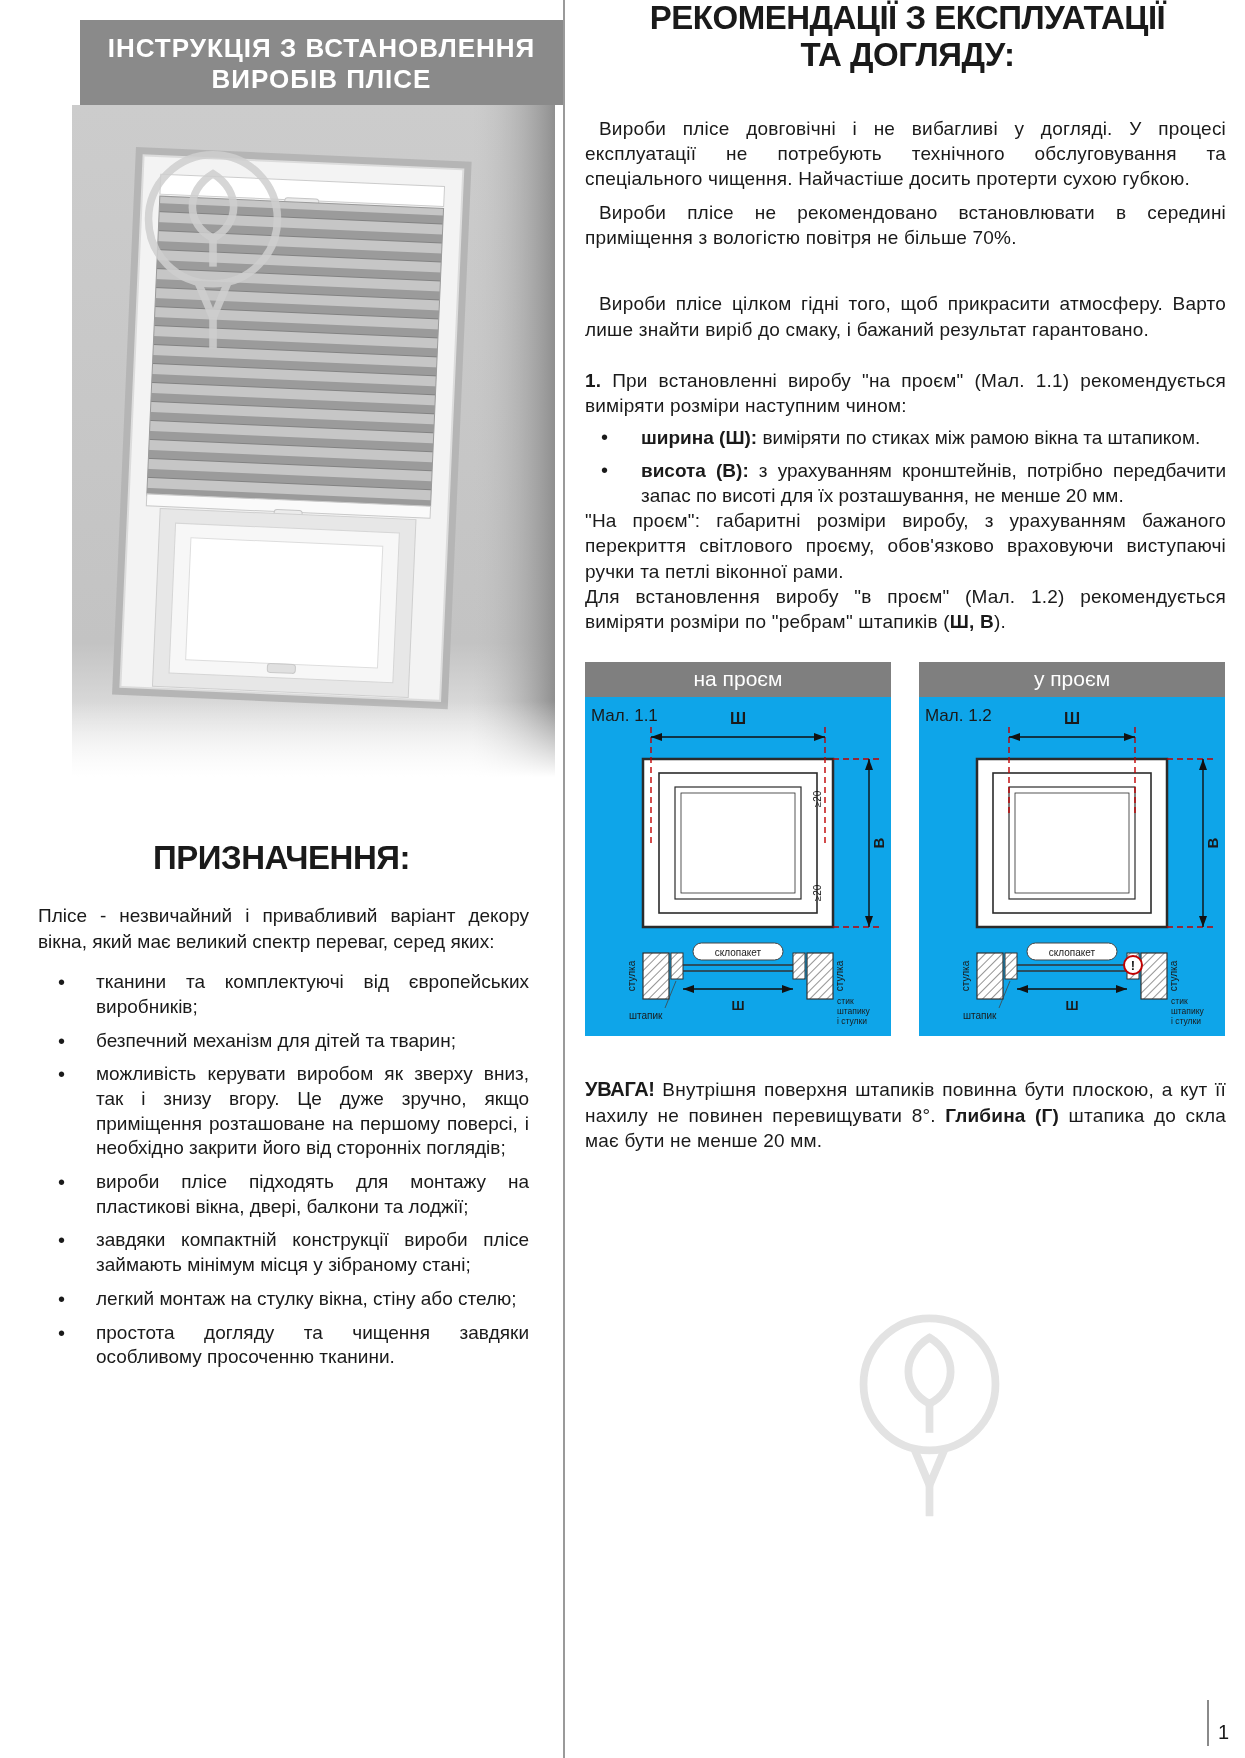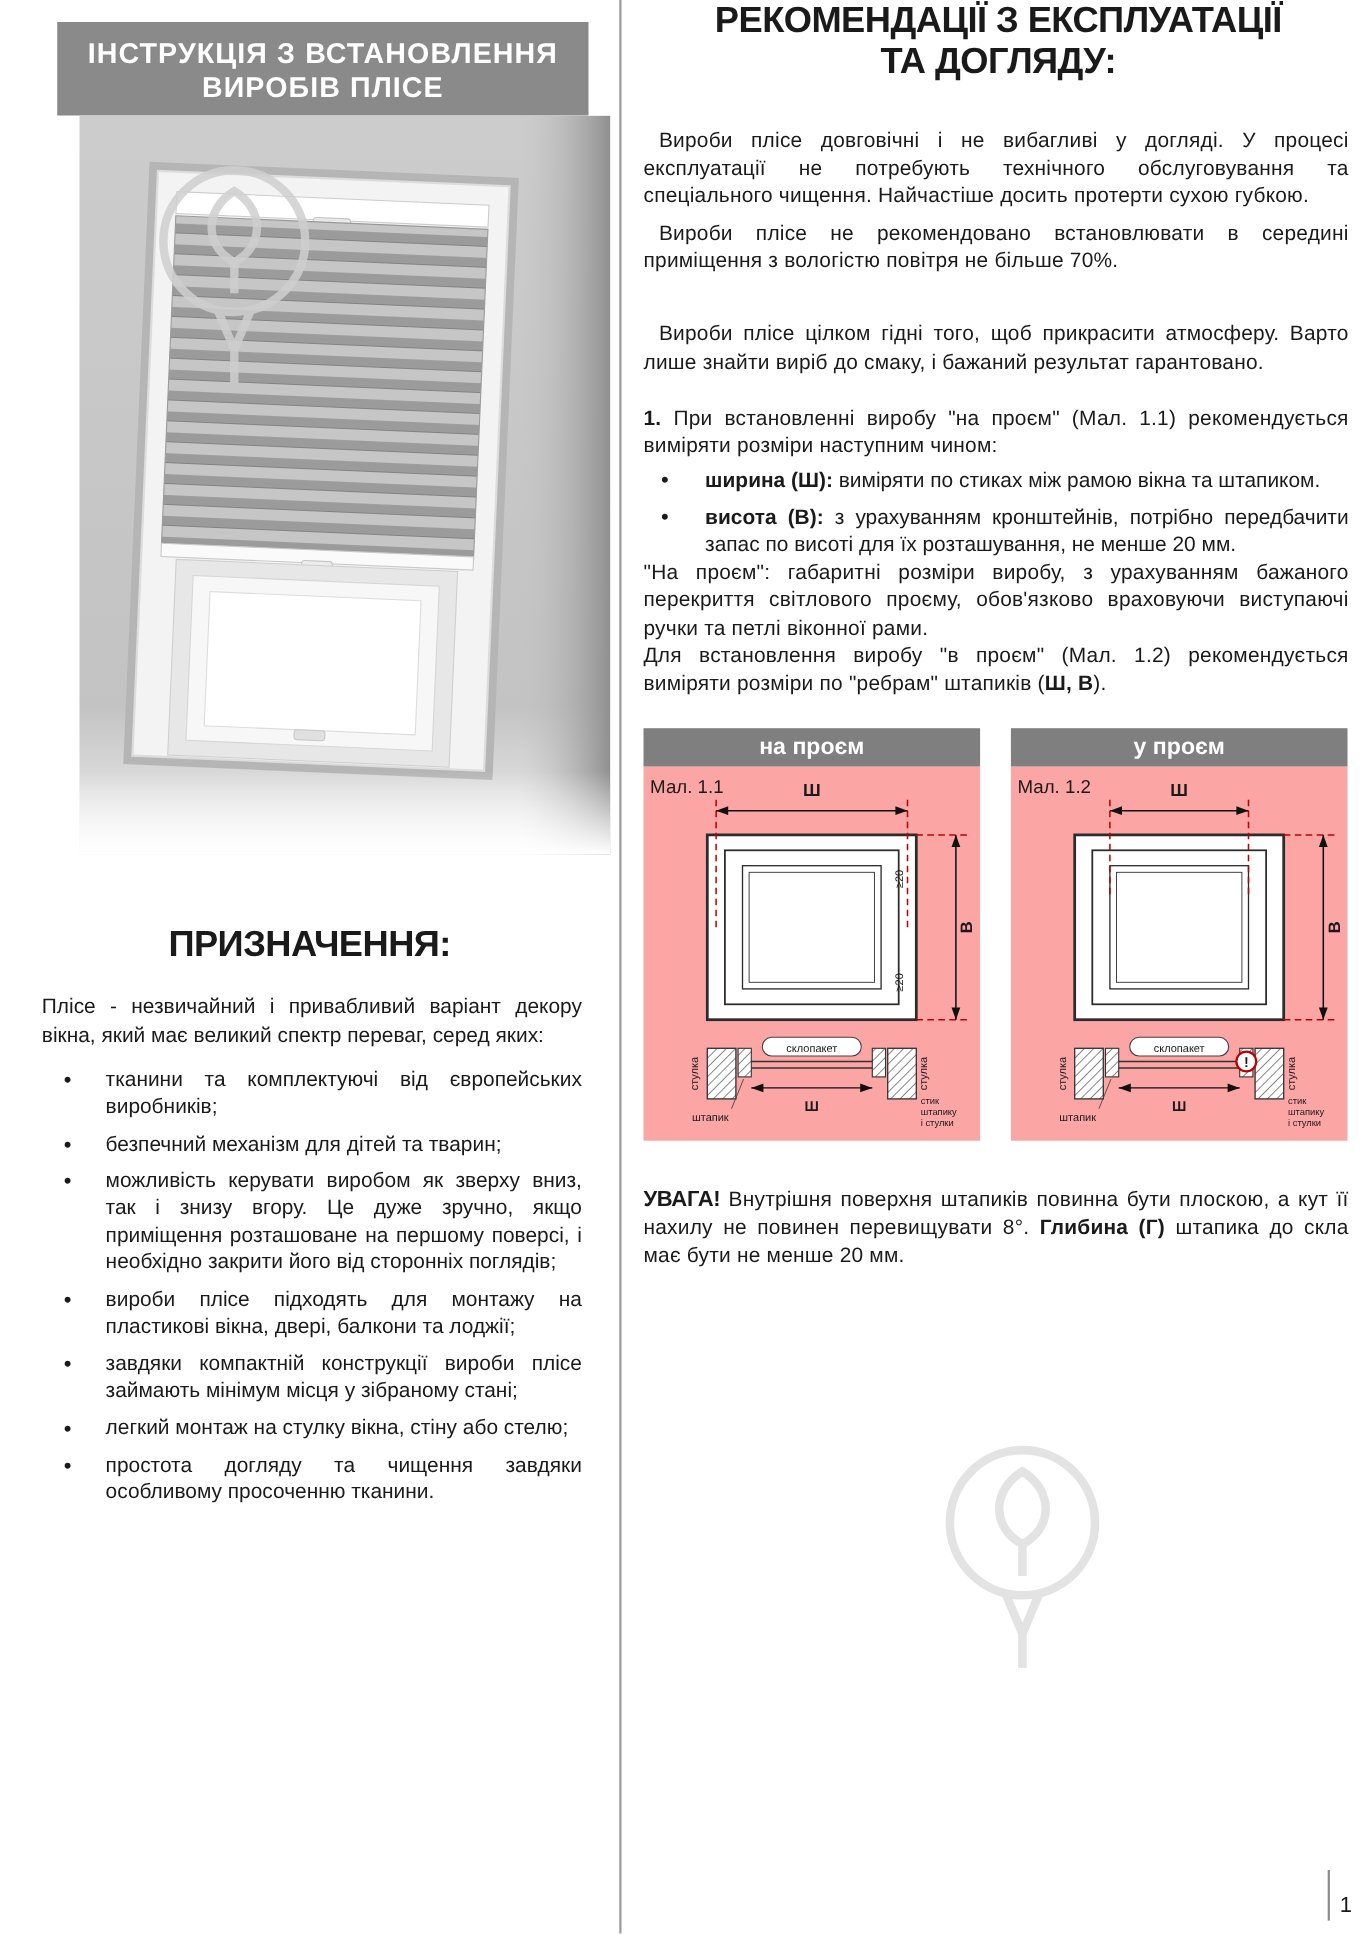--- a/index.html
+++ b/index.html
@@ -3,21 +3,21 @@
 <meta charset="utf-8">
 <style>
   *{margin:0;padding:0;box-sizing:border-box}
   html,body{background:#ffffff}
   .page{position:relative;width:1245px;height:1758px;background:#fff;overflow:hidden;
         font-family:"Liberation Sans",sans-serif;color:#1a1a1a}
   .col-divider{position:absolute;left:563px;top:0;width:2px;height:1758px;background:#9a9a9a}
 
   
   .left{position:absolute;left:0;top:0;width:563px}
-  .l-header{margin:20px 0 0 52px;width:483px;background:#8a8a8a;color:#fff;text-align:center;
+  .l-header{margin:20px 0 0 80px;width:483px;background:#8a8a8a;color:#fff;text-align:center;
             padding:13px 8px 11px;font-weight:bold;font-size:26px;line-height:1.18;letter-spacing:1px}
   .l-header div{white-space:nowrap}
   .illustration{position:relative;margin-left:72px;width:483px;height:672px;overflow:hidden}
   .purpose-title{margin-top:62px;text-align:center;font-size:33px;font-weight:bold;letter-spacing:-.5px}
   .purpose-intro{margin:26px 34px 0 38px;font-size:19px;line-height:1.34;text-align:justify}
   .purpose-list{margin:16px 34px 0 0;list-style:none}
   .purpose-list li{position:relative;padding-left:96px;margin-top:9px;font-size:19px;line-height:1.3;text-align:justify}
   .purpose-list li::before{content:"\2022";position:absolute;left:58px;top:-1px;font-size:20px}
 
   
@@ -29,22 +29,22 @@
   .mt26{margin-top:42px}.mt24{margin-top:41px}.mt8{margin-top:8px}
   .m-title{margin-top:36px;text-align:center;font-weight:bold;font-size:32px;letter-spacing:-.5px}
   .m-step{margin-top:26px}
   .m-list{list-style:none;margin-top:4px}
   .m-list li{position:relative;padding-left:56px;margin-top:7px;font-size:19px;line-height:1.33;text-align:justify;margin-right:4px}
   .m-list li::before{content:"\2022";position:absolute;left:16px;top:-1px;font-size:20px}
   b,.b{font-weight:bold}
 
   .diagrams{display:flex;gap:28px;margin-top:28px}
   .diagram{width:306px}
-  .diag-header{background:#7f7f7f;color:#fff;font-weight:bold;font-size:21px;text-align:center;padding:5px 0 6px}
-  .diag-body{background:#fca5a5}
+  .diag-header{background:#7f7f7f;color:#fff;font-weight:normal;font-size:21px;text-align:center;padding:5px 0 6px}
+  .diag-body{background:#0ea5e9}
   svg text{fill:#1a1a1a;font-family:"Liberation Sans",sans-serif}
 
   .attention{margin-top:40px}
   .attention .lbl{font-weight:800;font-size:20px;letter-spacing:-.3px}
 
   
   .wm{position:absolute;pointer-events:none}
   .wm1{left:118px;top:132px;width:190px;height:256px;z-index:3;opacity:.85}
   .wm2{left:832px;top:1295px;width:195px;height:262px;z-index:0;opacity:.9}
 

